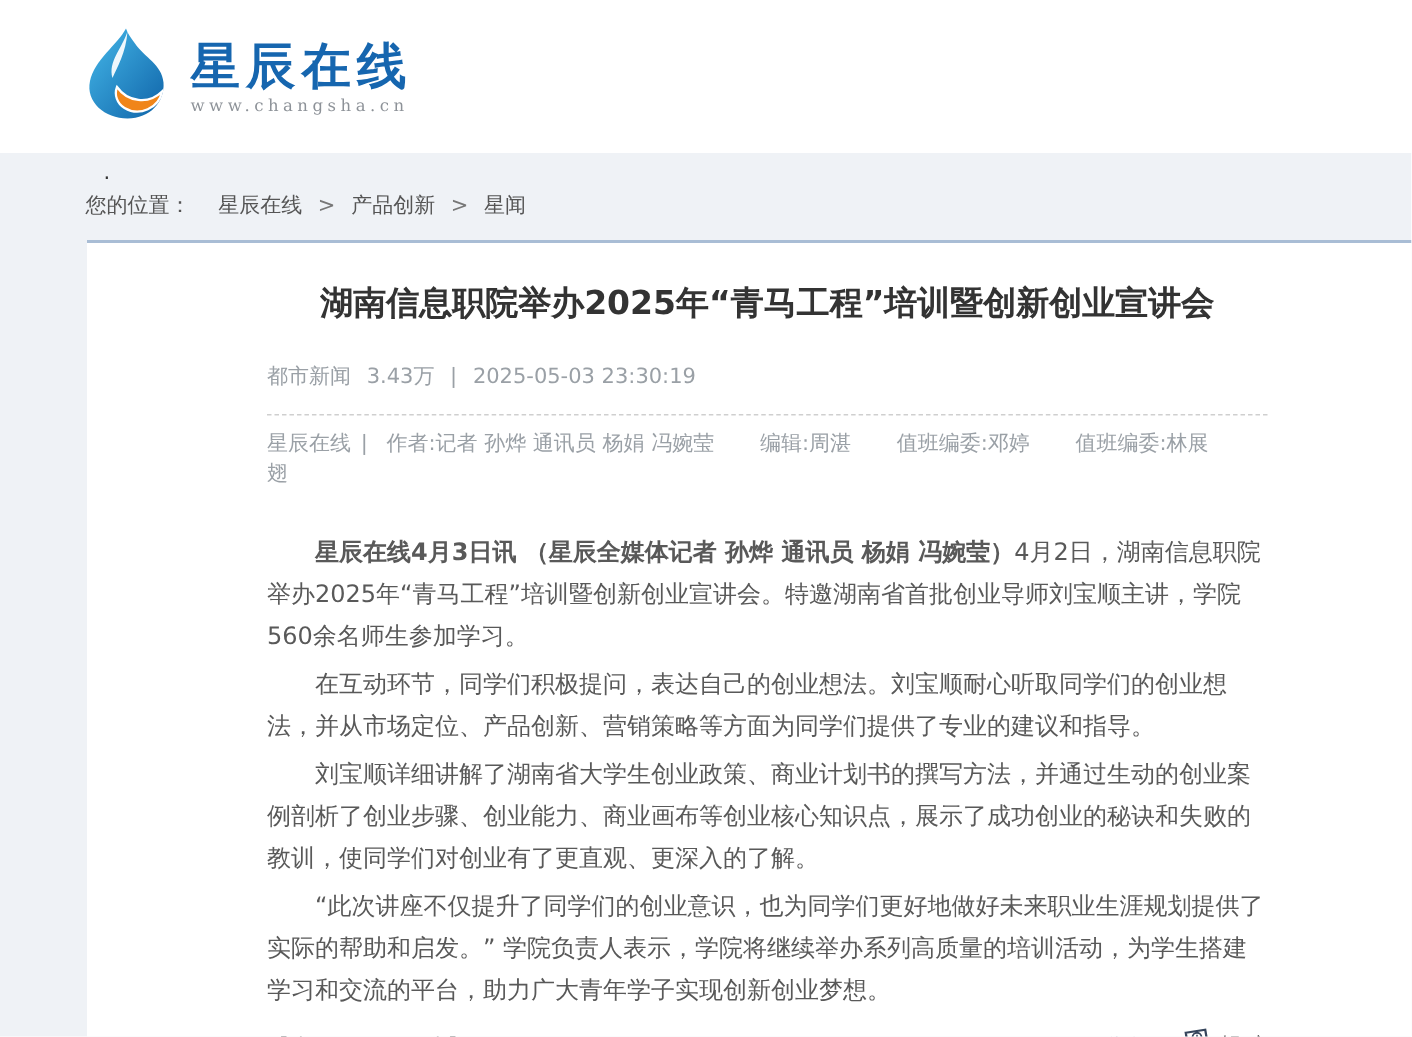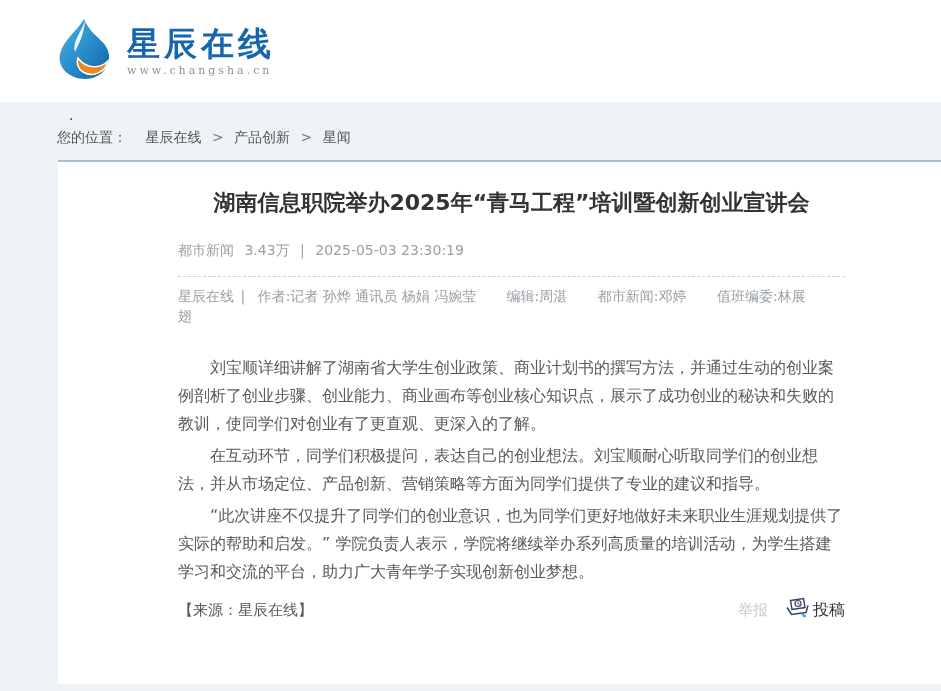--- a/index.html
+++ b/index.html
@@ -118,30 +118,33 @@
       <span>3.43万</span>
       <span>|</span>
       <span>2025-05-03 23:30:19</span>
     </div>
 
     <div class="byline-row">
       <span>星辰在线</span>
       <span class="seg-pipe">|</span>
       <span class="seg">作者:记者 孙烨 通讯员 杨娟 冯婉莹</span>
       <span class="seg">编辑:周湛</span>
-      <span class="seg">都市新闻:邓婷</span>
+      <span class="seg">值班编委:邓婷</span>
       <span class="seg">值班编委:林展翅</span>
     </div>
 
     <div class="article-body">
       <p>
-        <span>刘宝顺详细讲解了湖南省大学生创业政策、商业计划书的撰写方法，并通过生动的创业案例剖析了创业步骤、创业能力、商业画布等创业核心知识点，展示了成功创业的秘诀和失败的教训，使同学们对创业有了更直观、更深入的了解。</span>
+        <span class="lead">星辰在线4月3日讯 （星辰全媒体记者 孙烨 通讯员 杨娟 冯婉莹）</span><span>4月2日，湖南信息职院举办2025年“青马工程”培训暨创新创业宣讲会。特邀湖南省首批创业导师刘宝顺主讲，学院560余名师生参加学习。</span>
       </p>
       <p>
         <span>在互动环节，同学们积极提问，表达自己的创业想法。刘宝顺耐心听取同学们的创业想法，并从市场定位、产品创新、营销策略等方面为同学们提供了专业的建议和指导。</span>
+      </p>
+      <p>
+        <span>刘宝顺详细讲解了湖南省大学生创业政策、商业计划书的撰写方法，并通过生动的创业案例剖析了创业步骤、创业能力、商业画布等创业核心知识点，展示了成功创业的秘诀和失败的教训，使同学们对创业有了更直观、更深入的了解。</span>
       </p>
       <p>
         <span>“此次讲座不仅提升了同学们的创业意识，也为同学们更好地做好未来职业生涯规划提供了实际的帮助和启发。” 学院负责人表示，学院将继续举办系列高质量的培训活动，为学生搭建学习和交流的平台，助力广大青年学子实现创新创业梦想。</span>
       </p>
     </div>
 
     <div class="footer-row">
       <div class="source-label">【来源：星辰在线】</div>
       <div class="actions">
         <span class="report-btn">举报</span>

